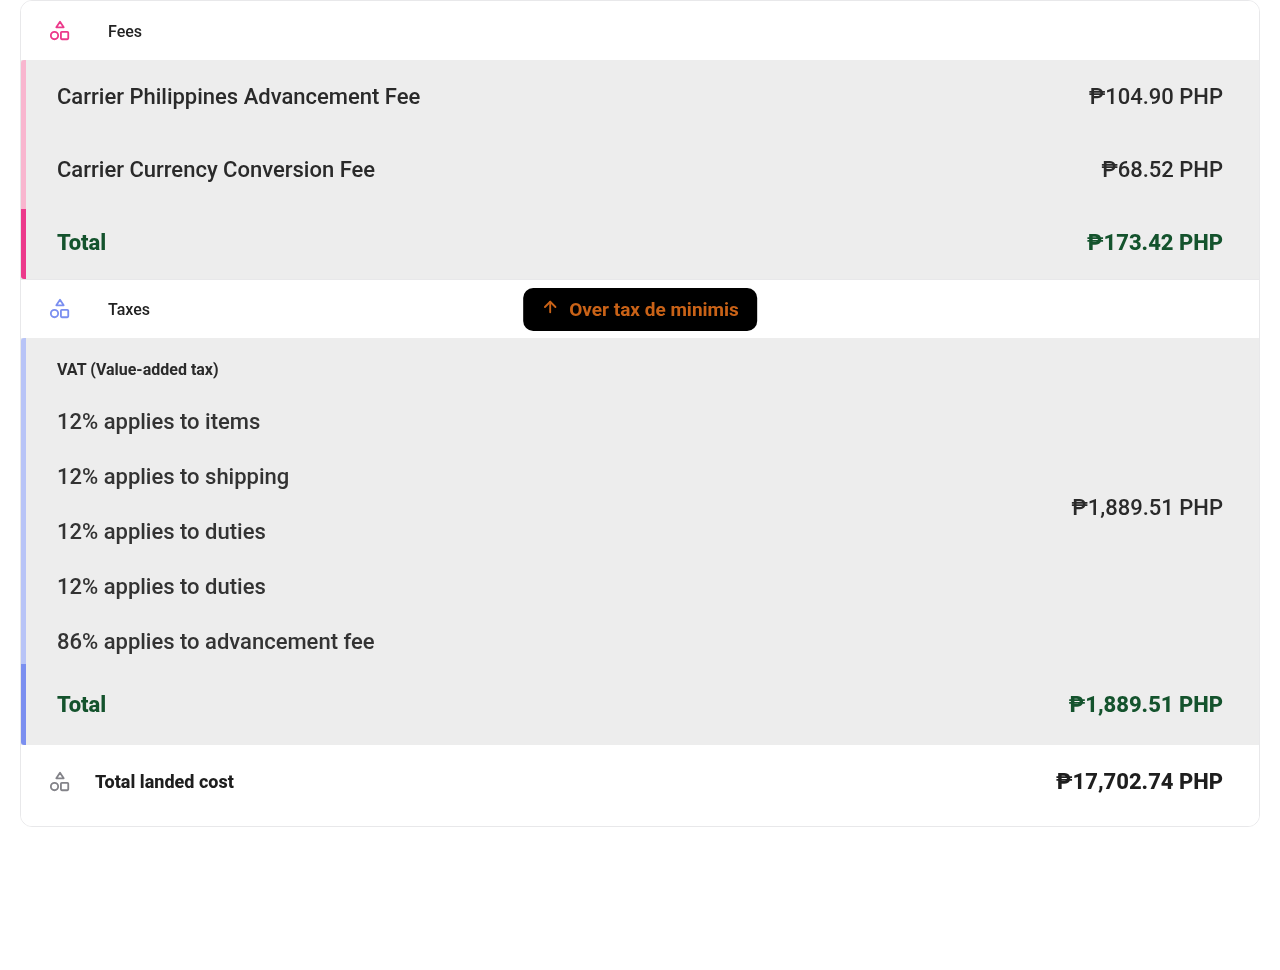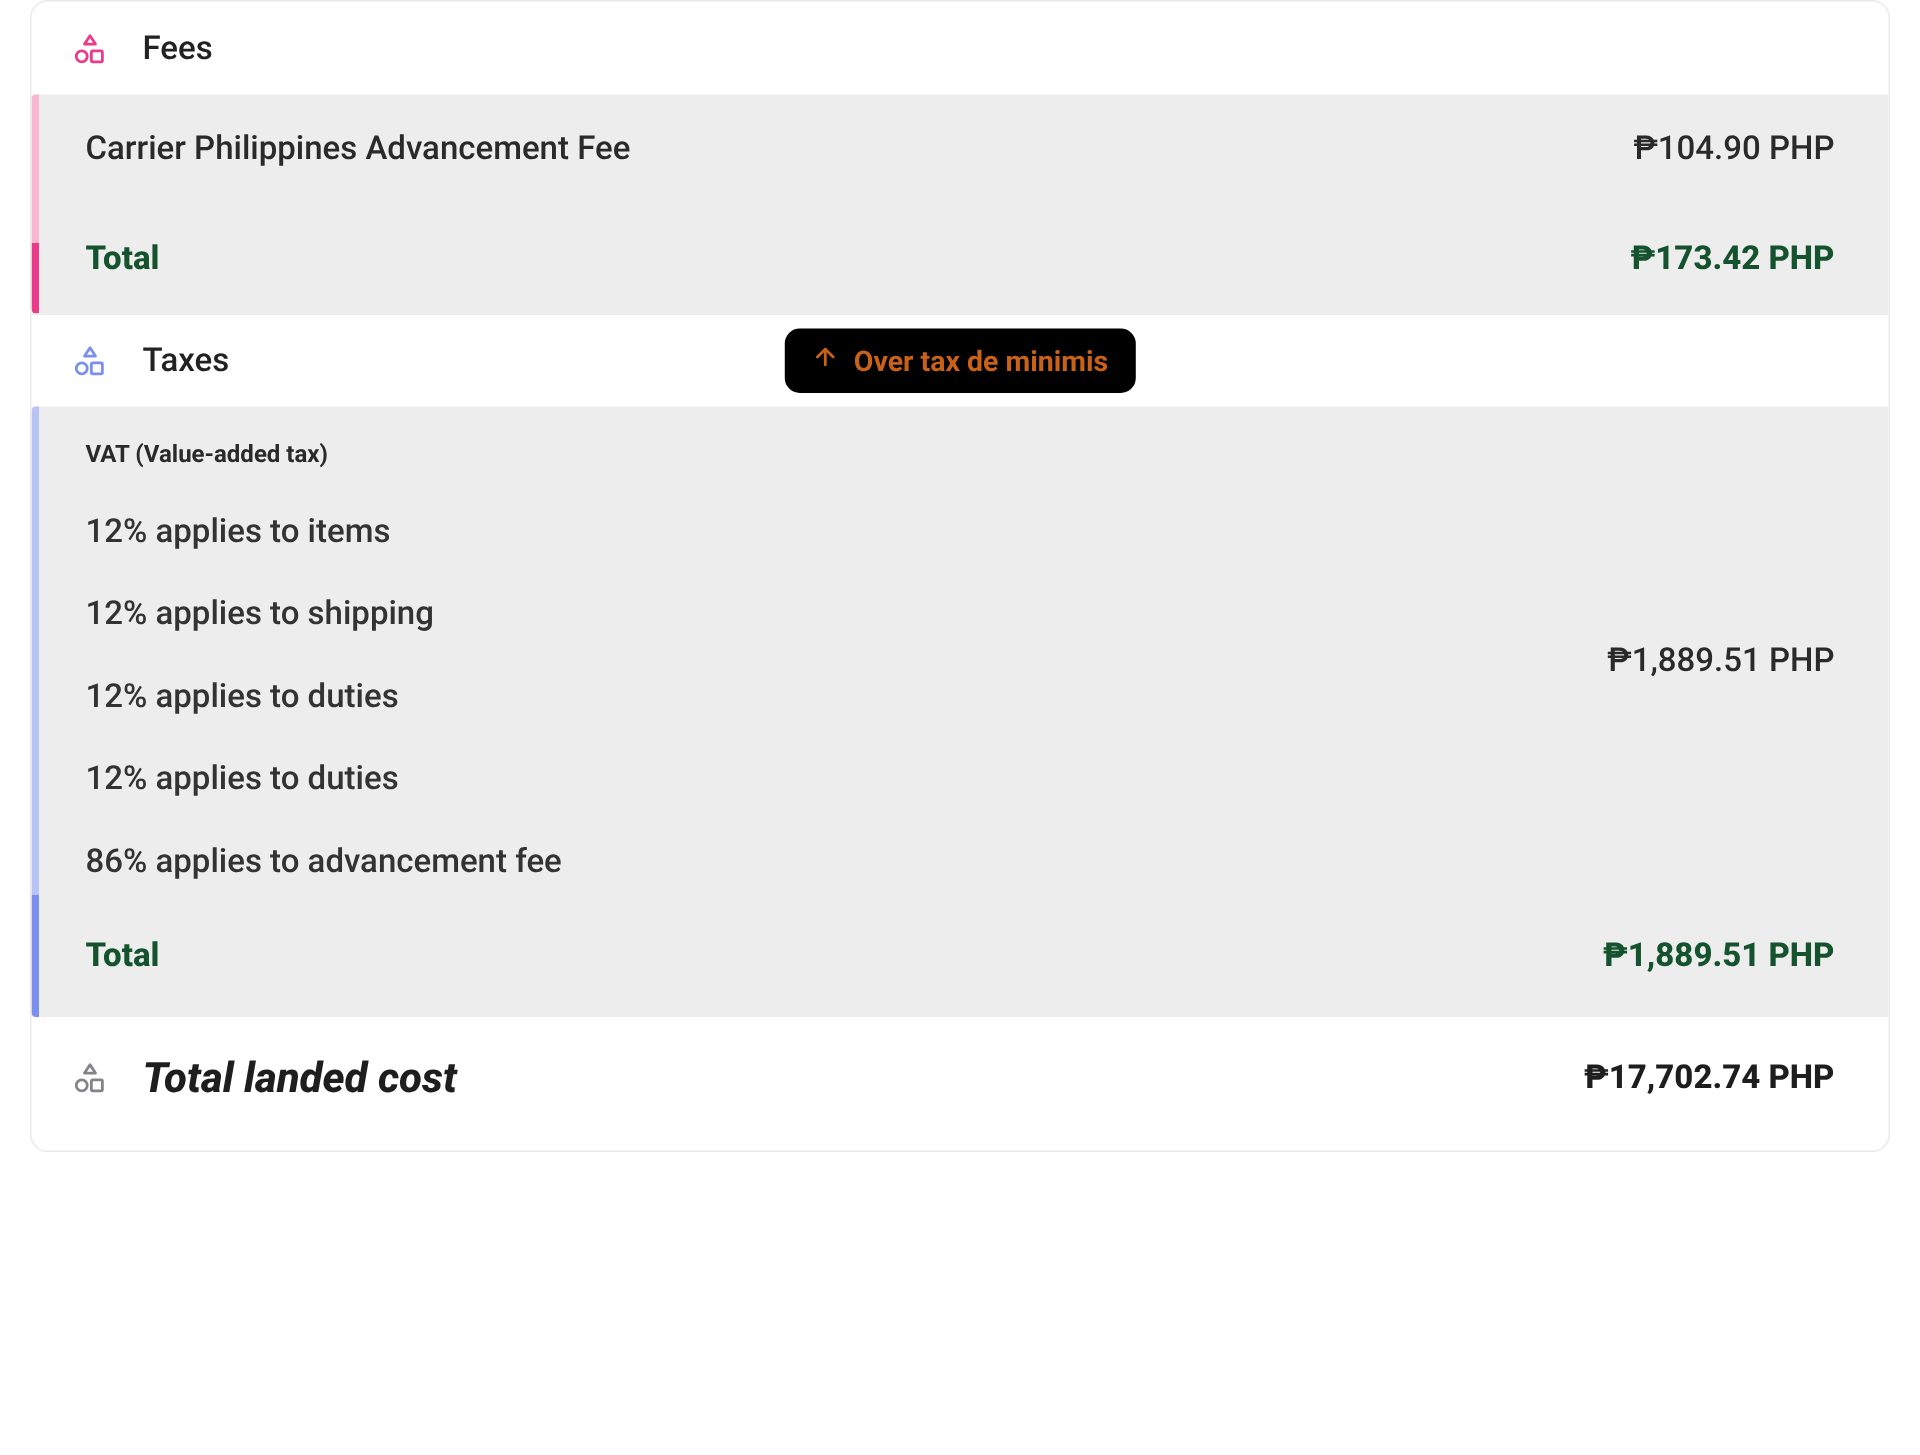--- a/index.html
+++ b/index.html
@@ -28,23 +28,24 @@
       background: #ffffff;
       gap: 24px;
       position: relative;
     }
     .section-header .title-wrap {
       display: flex;
       align-items: center;
       gap: 24px;
     }
     .section-header .title {
-      font-size: 22px;
+      font-size: 16px;
       font-weight: 500;
       color: #222;
+      margin-left: 13px;
     }
     .badge {
       display: inline-flex;
       align-items: center;
       gap: 10px;
       background: #000000;
       color: #c96217;
       font-weight: 700;
       font-size: 19px;
       padding: 10px 18px;
@@ -102,21 +103,21 @@
 
     
     .footer {
       display: flex;
       align-items: center;
       justify-content: space-between;
       padding: 24px 36px 32px 28px;
       background: #ffffff;
     }
     .footer-left { display: flex; align-items: center; gap: 24px; }
-    .footer-title { font-size: 28px; font-weight: 800; color: #1e1e1e; font-style: italic; }
+    .footer-title { font-size: 18px; font-weight: 800; color: #1e1e1e; }
     .footer-value { font-size: 22px; font-weight: 800; color: #1e1e1e; }
 
     
     .stripe-top-pink { background: linear-gradient(#f9b6cf 0%, #f9b6cf 68%, #ec3a8b 68%, #ec3a8b 100%); }
     .stripe-top-blue { background: linear-gradient(#b8c4f7 0%, #b8c4f7 80%, #7b8ff0 80%, #7b8ff0 100%); }
 
     
     .shapes-icon { width: 22px; height: 22px; flex: 0 0 22px; display: inline-block; }
 
     
@@ -140,20 +141,24 @@
       <span class="title">Fees</span>
     </span>
   </div>
 
   <div class="section-body">
     <div class="section-border-left stripe-top-pink"></div>
 
     <div class="line-row">
       <span class="line-label">Carrier Philippines Advancement Fee</span>
       <span class="line-value">₱104.90 PHP</span>
+    </div>
+    <div class="line-row">
+      <span class="line-label">Carrier Currency Conversion Fee</span>
+      <span class="line-value">₱68.52 PHP</span>
     </div>
     <div class="line-row total">
       <span class="line-label">Total</span>
       <span class="line-value">₱173.42 PHP</span>
     </div>
   </div>
 
   <div class="section-header" style="border-top:1px solid #e8e8ea;">
     <span class="title-wrap">
       <span class="shapes-icon">

